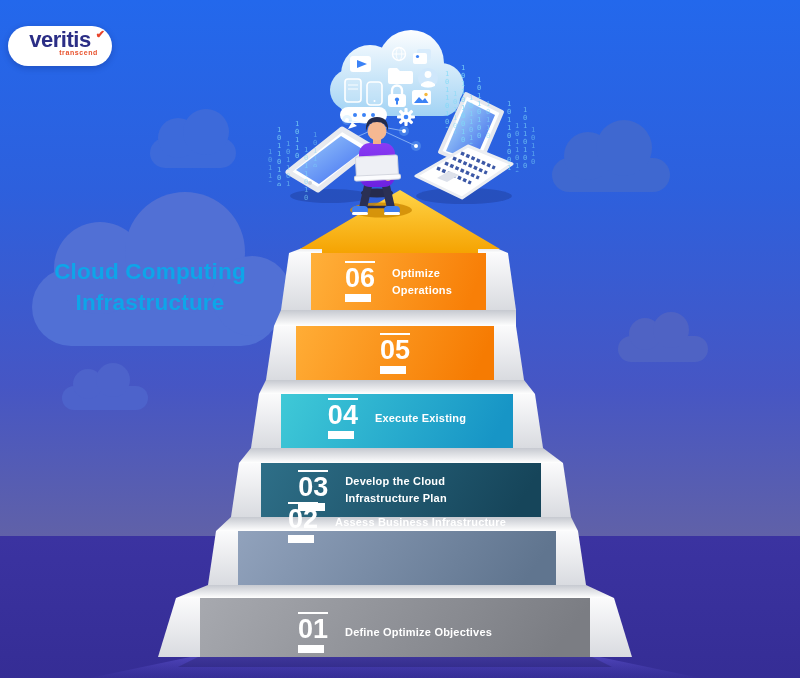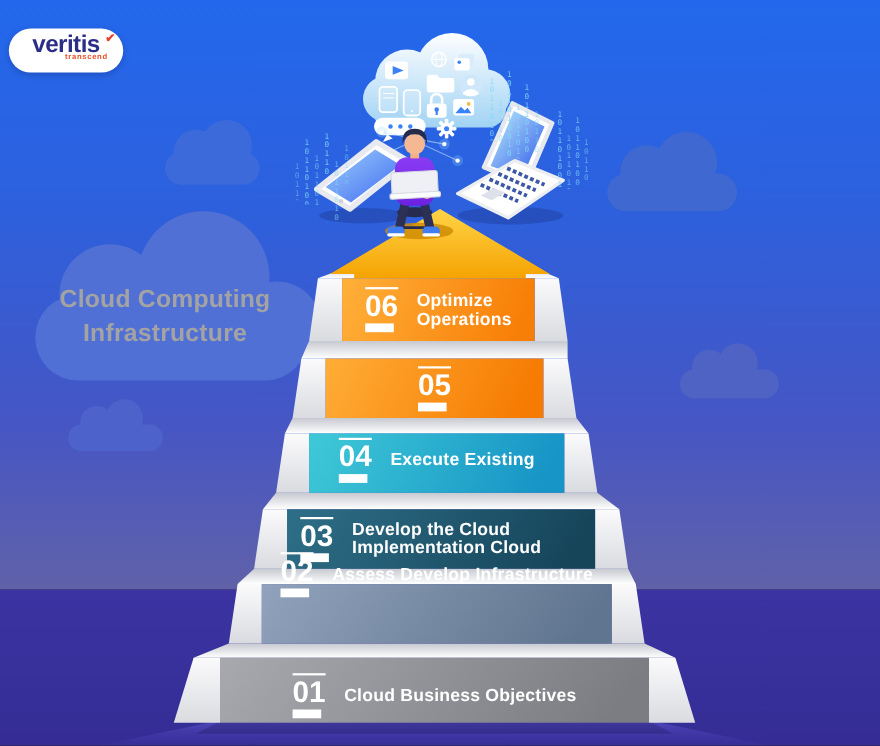--- a/index.html
+++ b/index.html
@@ -12,30 +12,30 @@
   svg.art{position:absolute;left:0;top:0;}
   
   .logo{position:absolute;left:8px;top:26px;width:104px;height:40px;background:#fff;
         border-radius:20px;box-shadow:0 2px 6px rgba(10,20,80,.25);}
   .logo .brand{font-size:22px;font-weight:700;color:#2b2e86;letter-spacing:-.5px;
                text-align:center;margin-top:3px;line-height:22px;}
   .logo .tagline{font-size:7px;font-weight:700;color:#e8512b;text-align:right;
                  padding-right:14px;margin-top:-2px;letter-spacing:.6px;}
   .logo .check{position:absolute;right:7px;top:2px;color:#e8432a;font-size:11px;font-weight:700;}
   
-  .title{position:absolute;left:28px;top:256px;width:244px;text-align:center;color:#a3a3a3;
+  .title{position:absolute;left:28px;top:256px;width:244px;text-align:center;color:#0ea5e9;
          font-size:22.5px;font-weight:700;line-height:31px;letter-spacing:.2px;}
   .title span{display:block;}
   
   .steprow{position:absolute;display:flex;align-items:center;justify-content:center;
            gap:17px;color:#fff;}
   .num{border-top:2px solid #fff;padding-top:2px;}
   .num .digits{display:block;font-size:27px;font-weight:700;line-height:26px;}
   .num .numbar{display:block;height:8px;background:#fff;margin-top:3px;width:88%;}
-  .lbl{font-size:16px;font-weight:700;line-height:17px;letter-spacing:.2px;}
+  .lbl{font-size:11px;font-weight:700;line-height:17px;letter-spacing:.2px;}
   .lbl span{display:block;}
   .lbl span:empty{display:none;}
   
   .bin{position:absolute;width:8px;overflow:hidden;word-break:break-all;
        font-family:"DejaVu Sans Mono",monospace;font-size:7px;line-height:8px;
        color:#7fd9f7;text-align:center;}
 </style>
 </head>
 <body>
 
@@ -332,46 +332,46 @@
   </div>
   <div class="steprow" style="left:281px;top:394px;width:232px;height:49px">
     <div class="num">
       <span class="digits">04</span>
       <span class="numbar"></span>
     </div>
     <div class="lbl">
       <span>Execute Existing</span>
     </div>
   </div>
-  <div class="steprow" style="left:261px;top:463px;width:243px;height:54px">
+  <div class="steprow" style="left:251px;top:463px;width:243px;height:54px">
     <div class="num">
       <span class="digits">03</span>
       <span class="numbar"></span>
     </div>
     <div class="lbl">
       <span>Develop the Cloud</span>
-        <span>Implementation Cloud</span>
+        <span>Infrastructure Plan</span>
     </div>
   </div>
   <div class="steprow" style="left:238px;top:502px;width:318px;height:40px">
     <div class="num">
       <span class="digits">02</span>
       <span class="numbar"></span>
     </div>
     <div class="lbl">
-      <span>Assess Develop Infrastructure</span>
+      <span>Assess Business Infrastructure</span>
     </div>
   </div>
   <div class="steprow" style="left:200px;top:598px;width:390px;height:68px">
     <div class="num">
       <span class="digits">01</span>
       <span class="numbar"></span>
     </div>
     <div class="lbl">
-      <span>Cloud Business Objectives</span>
+      <span>Define Optimize Objectives</span>
     </div>
   </div>
 
   <div class="bin" style="left:266px;top:148px;height:34px;opacity:.5">10110100101101001011010010110100101101001011010010110100</div>
   <div class="bin" style="left:275px;top:126px;height:60px;opacity:.8">10110100101101001011010010110100101101001011010010110100</div>
   <div class="bin" style="left:284px;top:140px;height:48px;opacity:.6">10110100101101001011010010110100101101001011010010110100</div>
   <div class="bin" style="left:293px;top:120px;height:40px;opacity:.85">10110100101101001011010010110100101101001011010010110100</div>
   <div class="bin" style="left:302px;top:146px;height:54px;opacity:.65">10110100101101001011010010110100101101001011010010110100</div>
   <div class="bin" style="left:311px;top:131px;height:36px;opacity:.5">10110100101101001011010010110100101101001011010010110100</div>
   <div class="bin" style="left:443px;top:70px;height:58px;opacity:.8">10110100101101001011010010110100101101001011010010110100</div>

